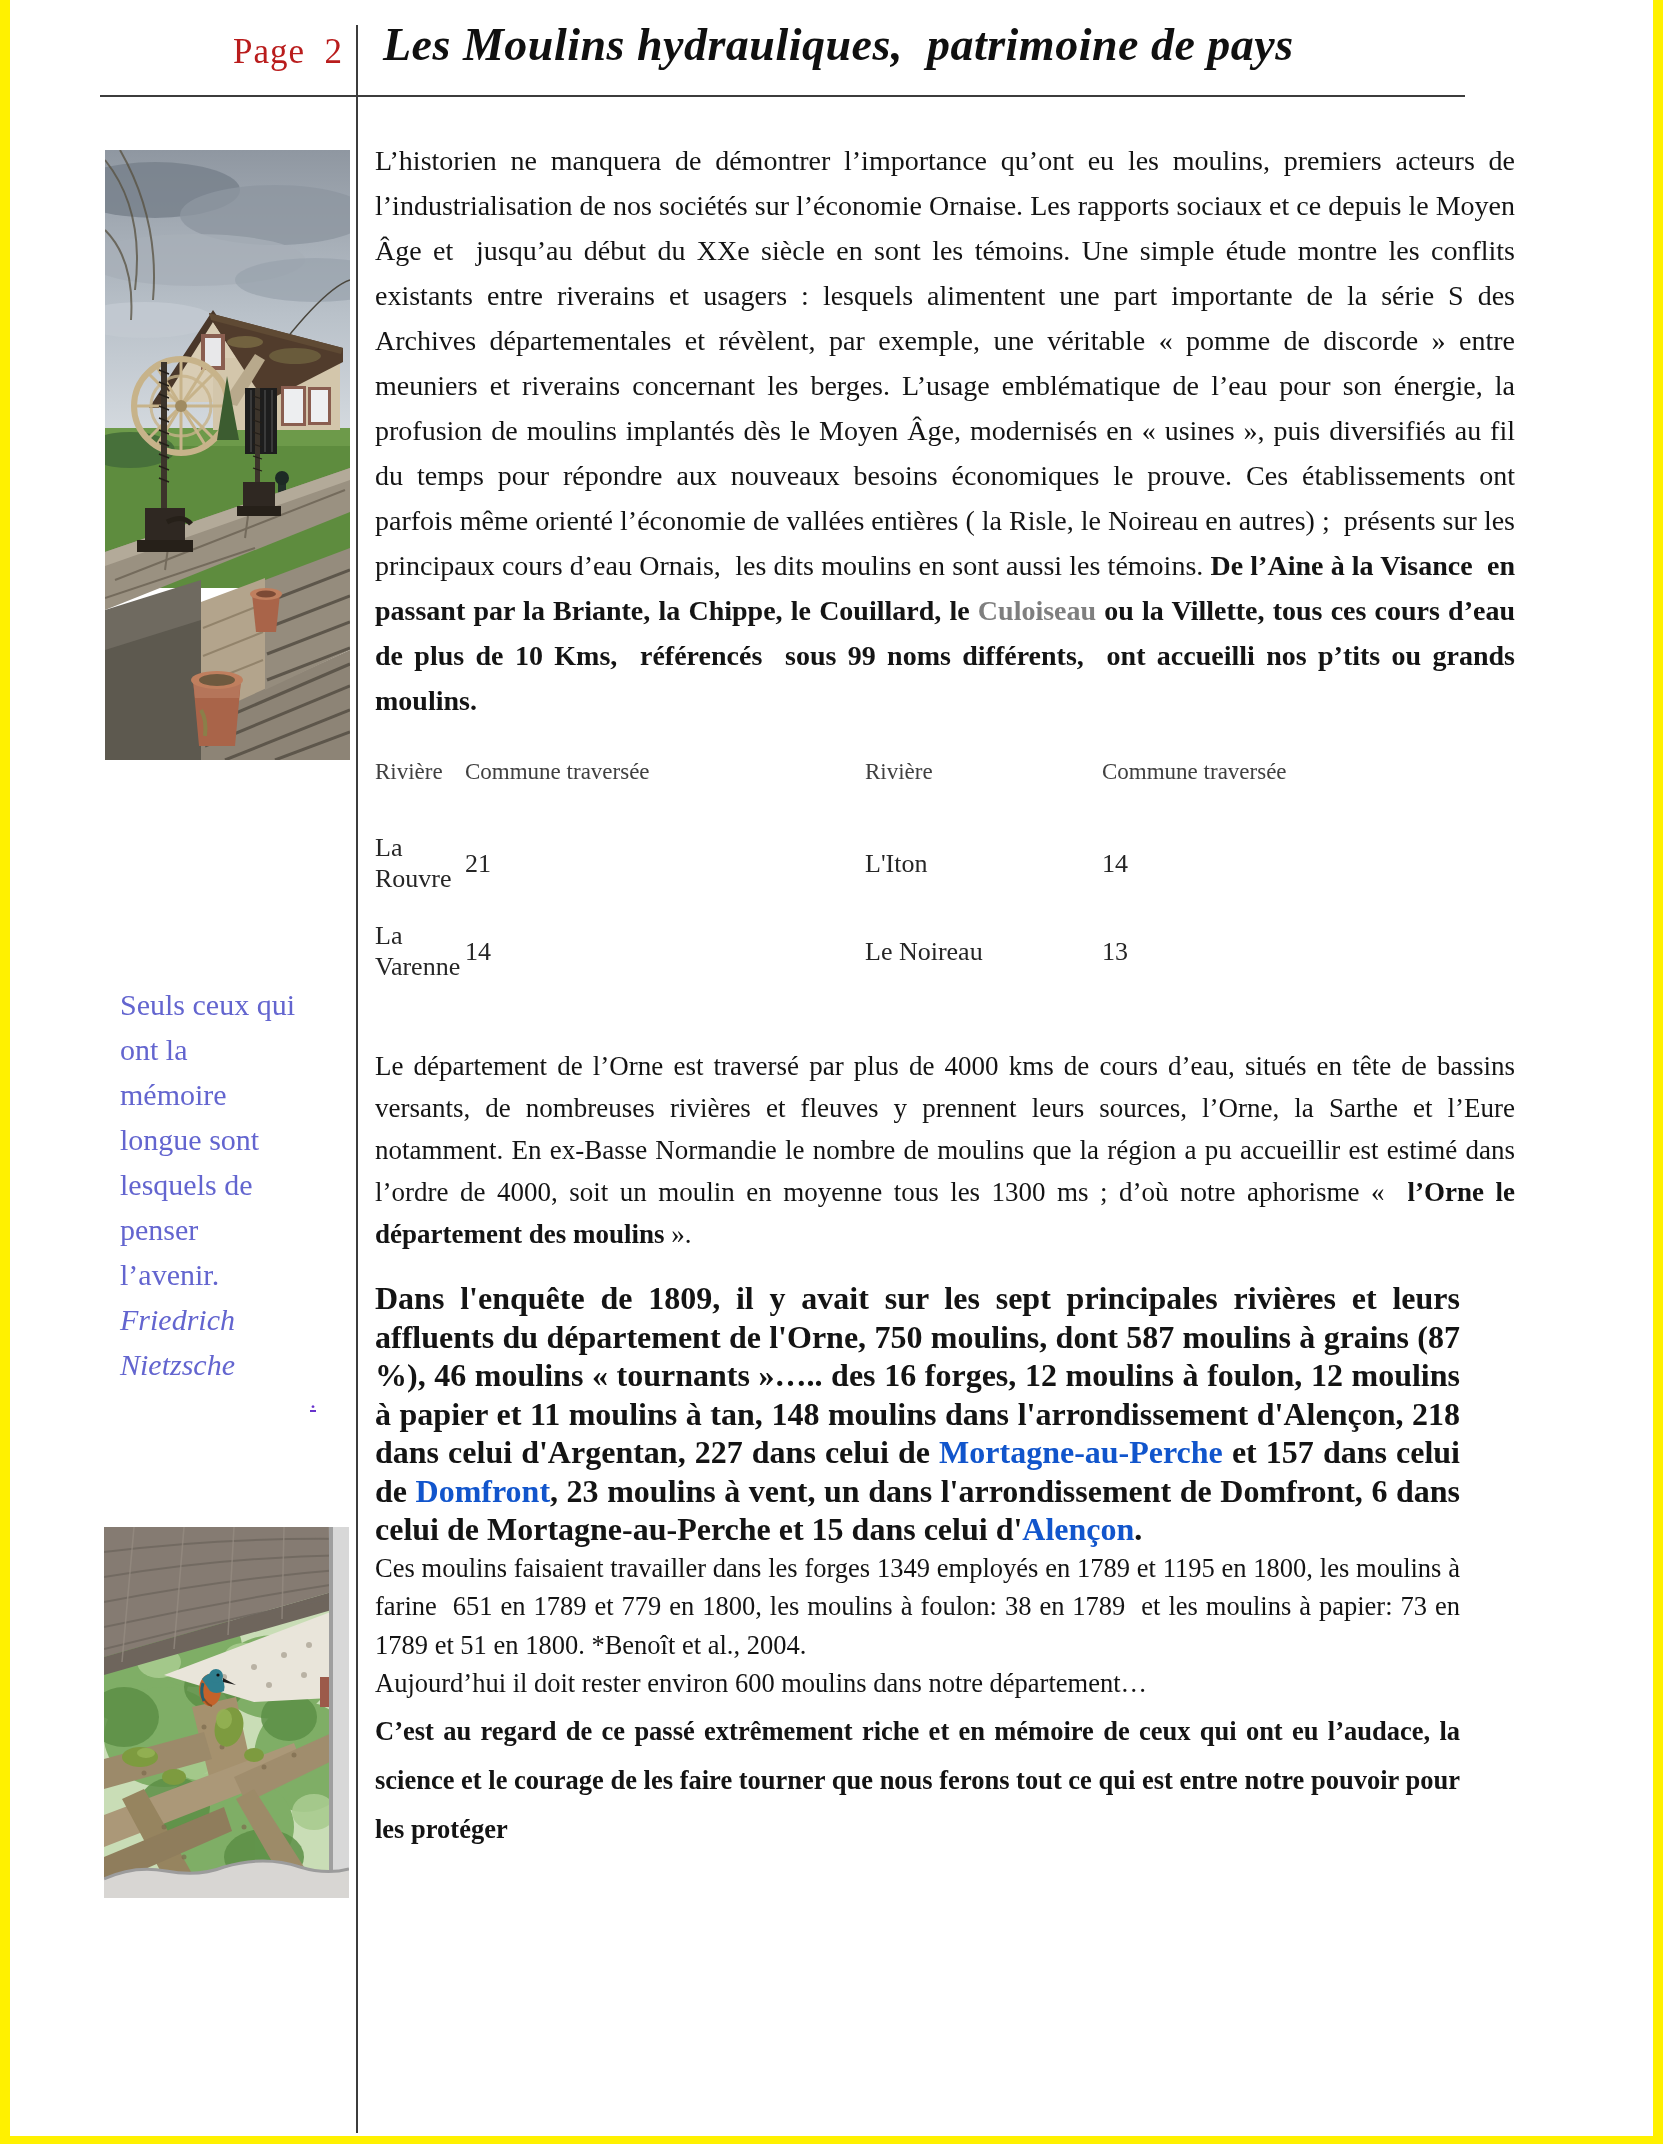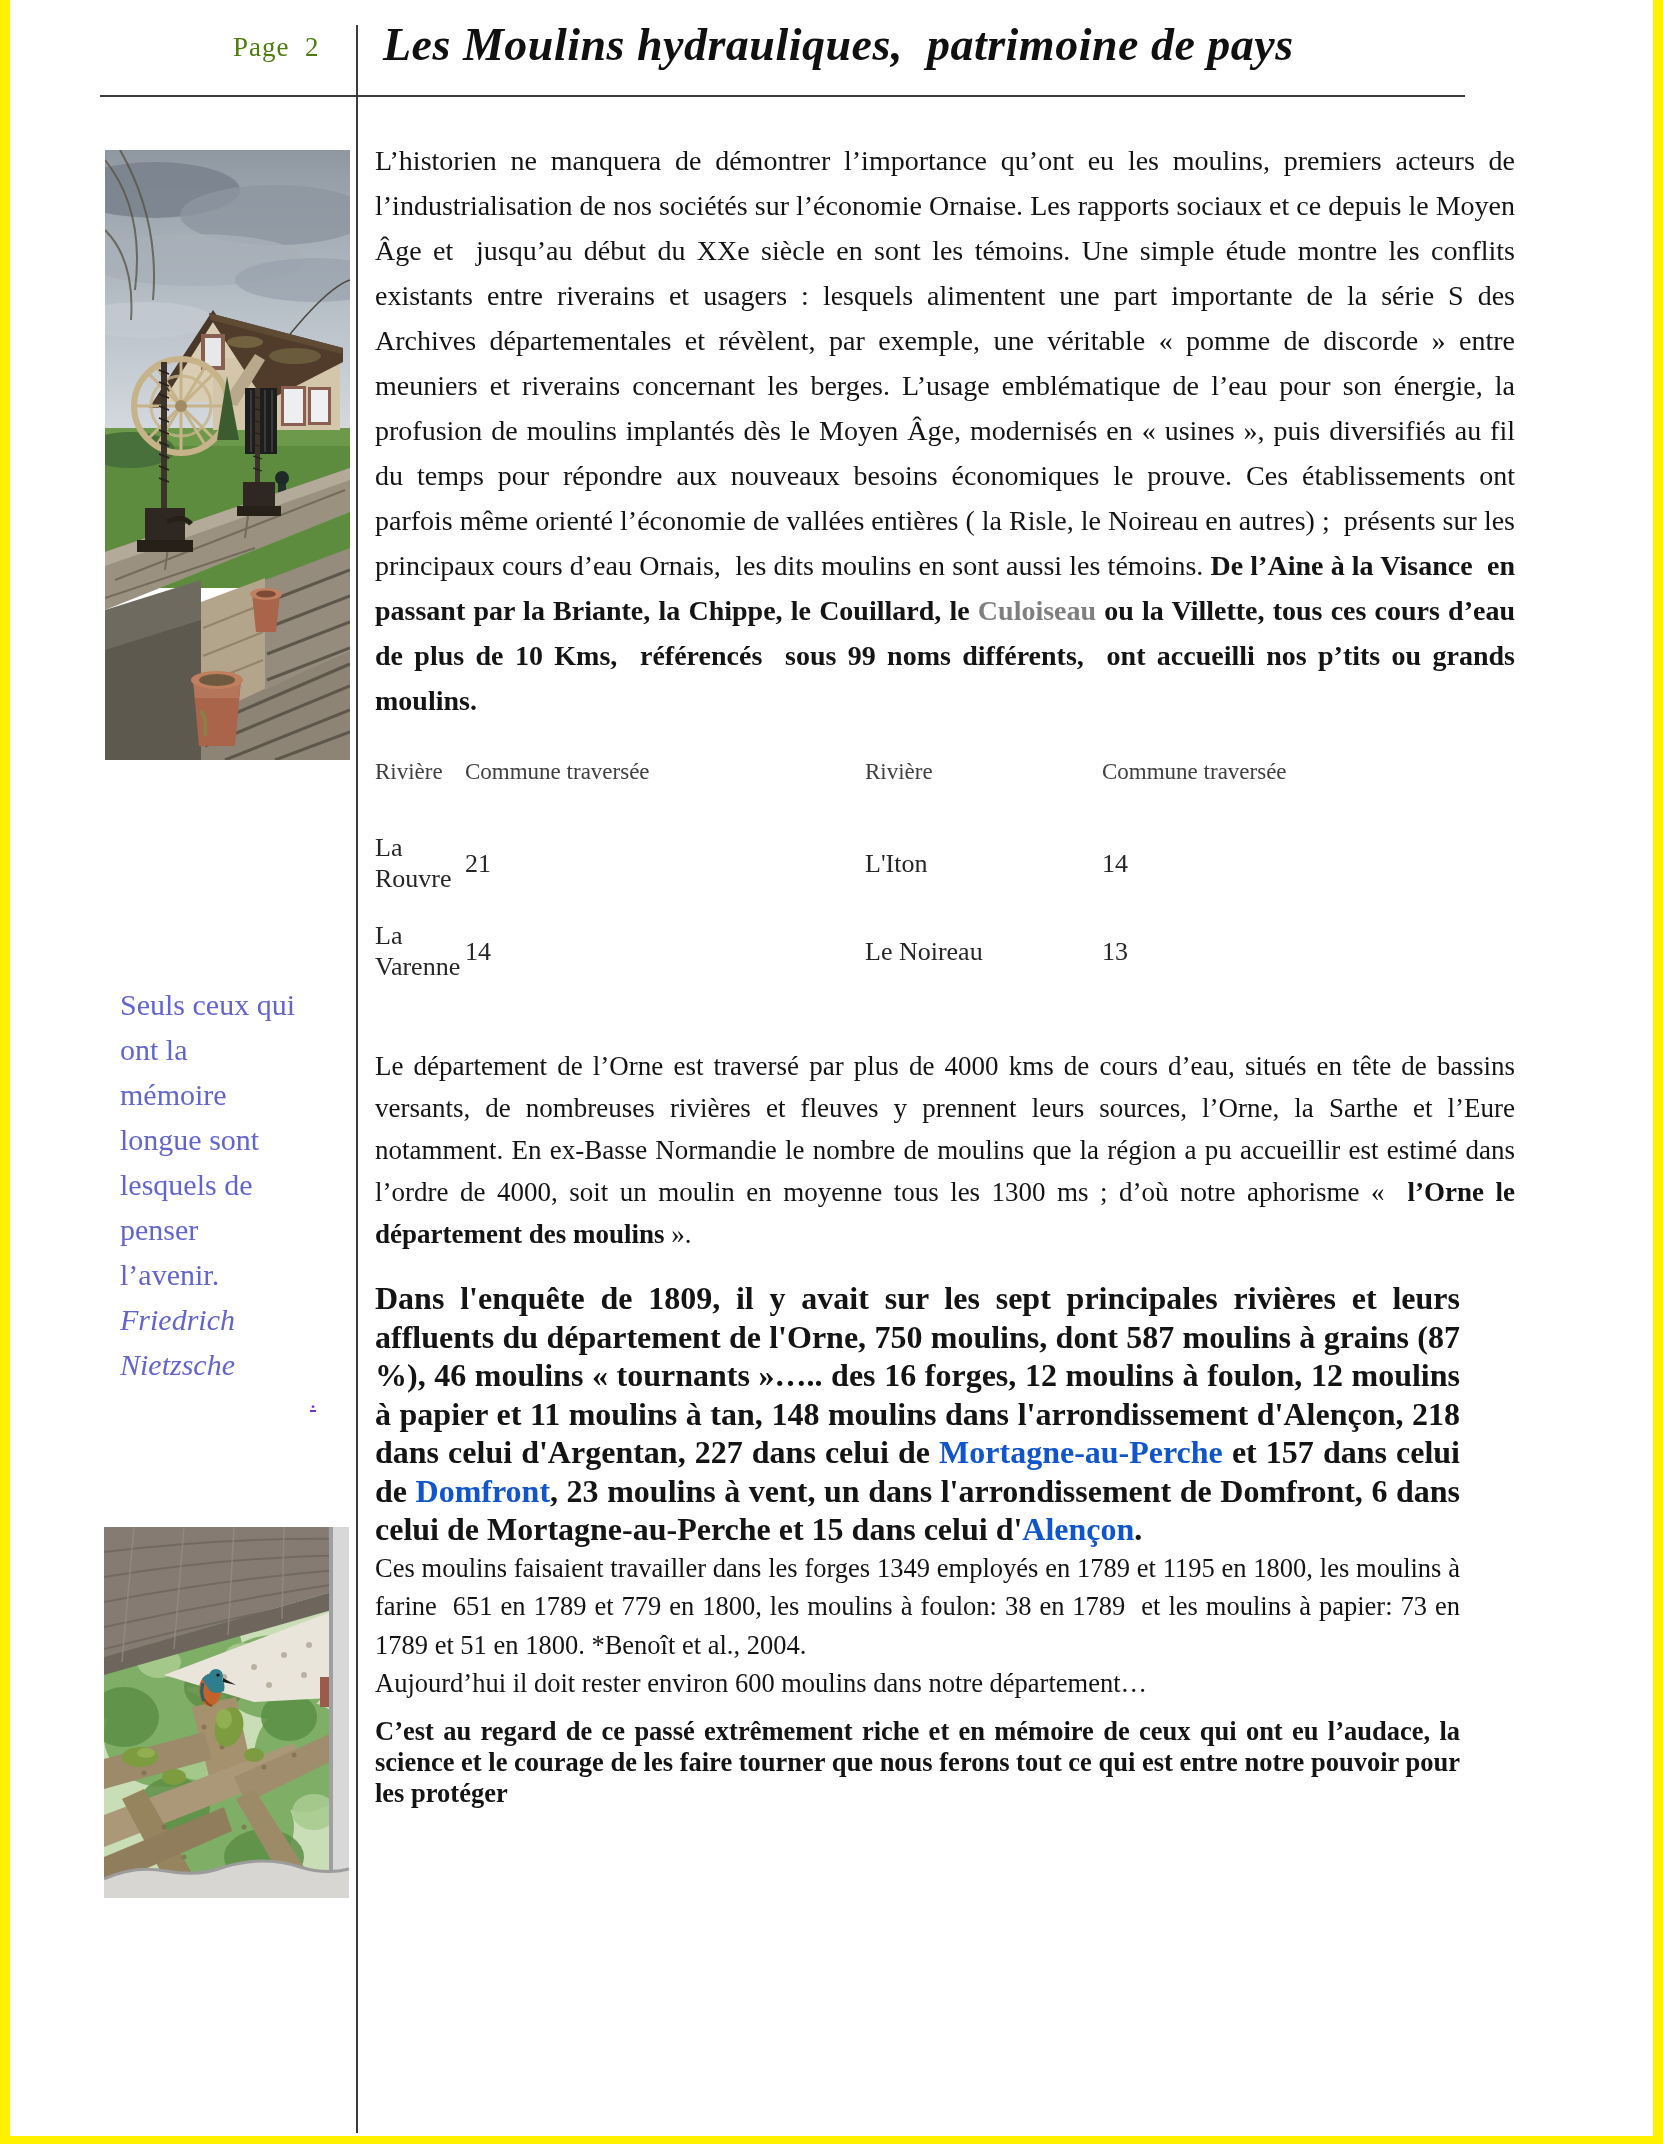--- a/index.html
+++ b/index.html
@@ -13,21 +13,21 @@
   }
   
   .edge{position:absolute;background:#FFF100;}
   .edge.left{left:0;top:0;width:10px;height:2144px;}
   .edge.right{left:1653px;top:0;width:10px;height:2144px;}
   .edge.bottom{left:0;top:2136px;width:1663px;height:8px;}
 
   
   .page-label{
     position:absolute;left:233px;top:32px;
-    font-size:27px;color:#4d7c0f;letter-spacing:1px;
+    font-size:35px;color:#b91c1c;letter-spacing:1px;
     white-space:pre-wrap;
   }
   .doc-title{
     position:absolute;left:383px;top:18px;
     font-size:46px;font-weight:700;font-style:italic;color:#101010;
     letter-spacing:0.5px;white-space:pre-wrap;
   }
   .vline{position:absolute;left:356px;top:25px;width:2px;height:2108px;background:#3C3C3C;}
   .hline{position:absolute;left:100px;top:95px;width:1365px;height:2px;background:#3C3C3C;}
 
@@ -39,21 +39,21 @@
   .para{
     margin:0;font-size:28px;line-height:45px;white-space:pre-wrap;
   }
   .para.p2{margin-top:26px;}
   .para.p3{margin-top:50px;font-size:27px;line-height:42px;}
   .bold-seg{font-weight:700;}
   .gray-seg{font-weight:700;color:#7F7F7F;}
   .lower{width:1085px;}
   .para.p4{margin-top:24px;font-size:32px;line-height:38.5px;font-weight:700;}
   .para.p5{margin-top:0;font-size:26.5px;line-height:38.5px;}
-  .para.p6{margin-top:13px;font-size:26.5px;line-height:31px;font-weight:700;font-family:Liberation Serif, serif;}
+  .para.p6{margin-top:4px;font-size:26.5px;line-height:49px;font-weight:700;font-family:Liberation Serif, serif;}
   .link{color:#1155CC;text-decoration:none;cursor:pointer;}
 
   
   .rivers-table{margin-top:36px;width:1140px;}
   .tbl-row{
     display:grid;
     grid-template-columns:90px 400px 237px 1fr;
     align-items:center;
   }
   .tbl-head{align-items:start;margin-bottom:34px;}

